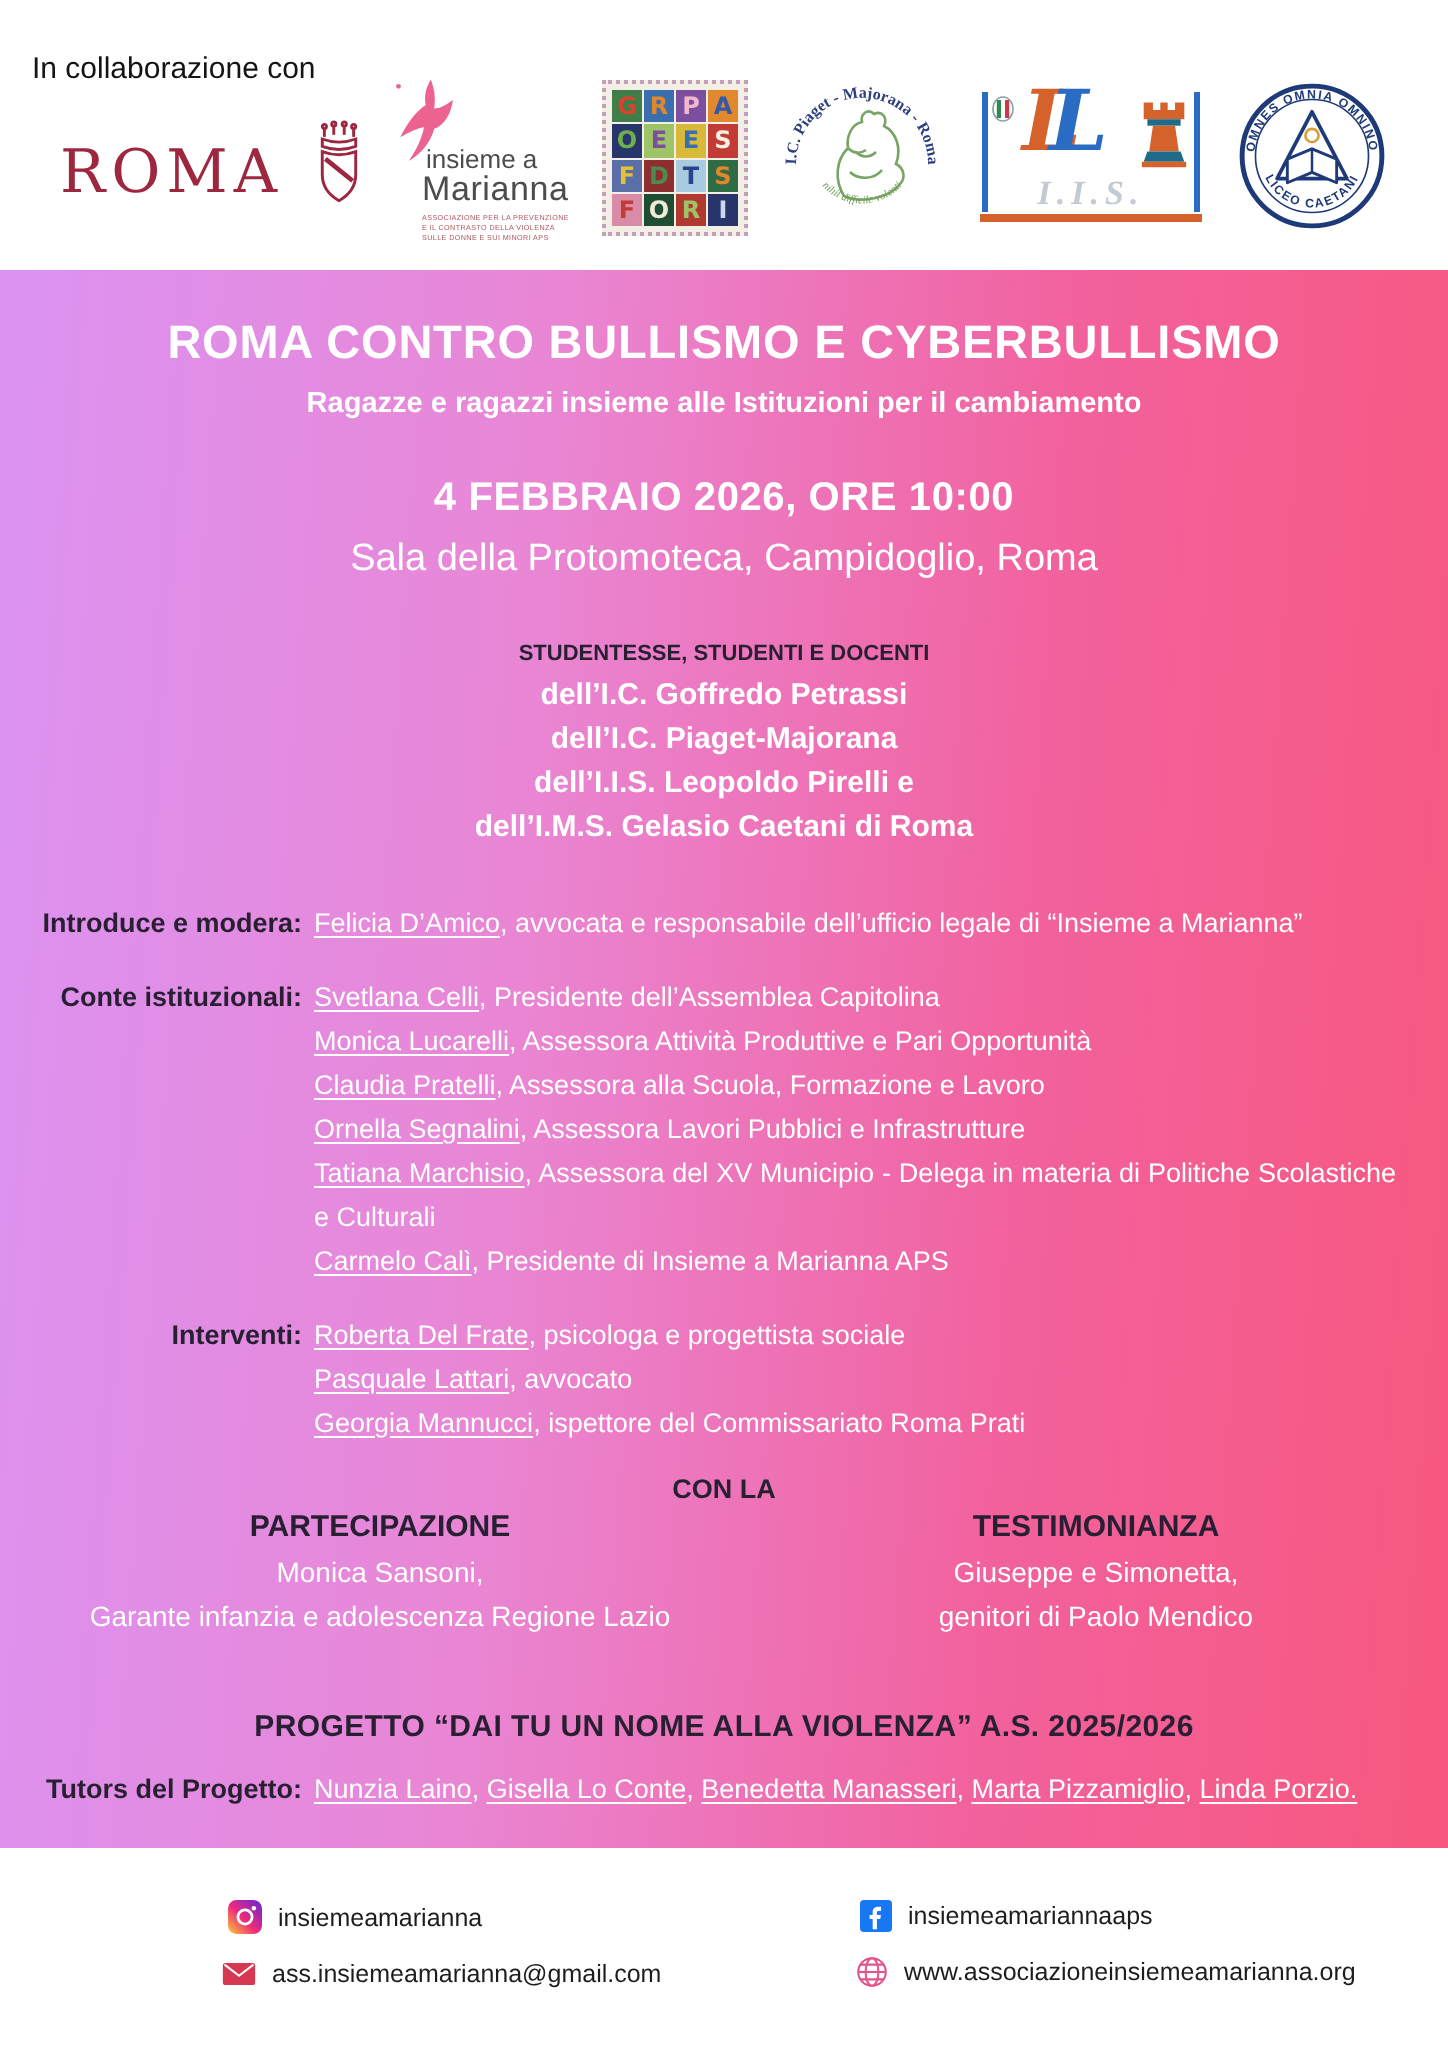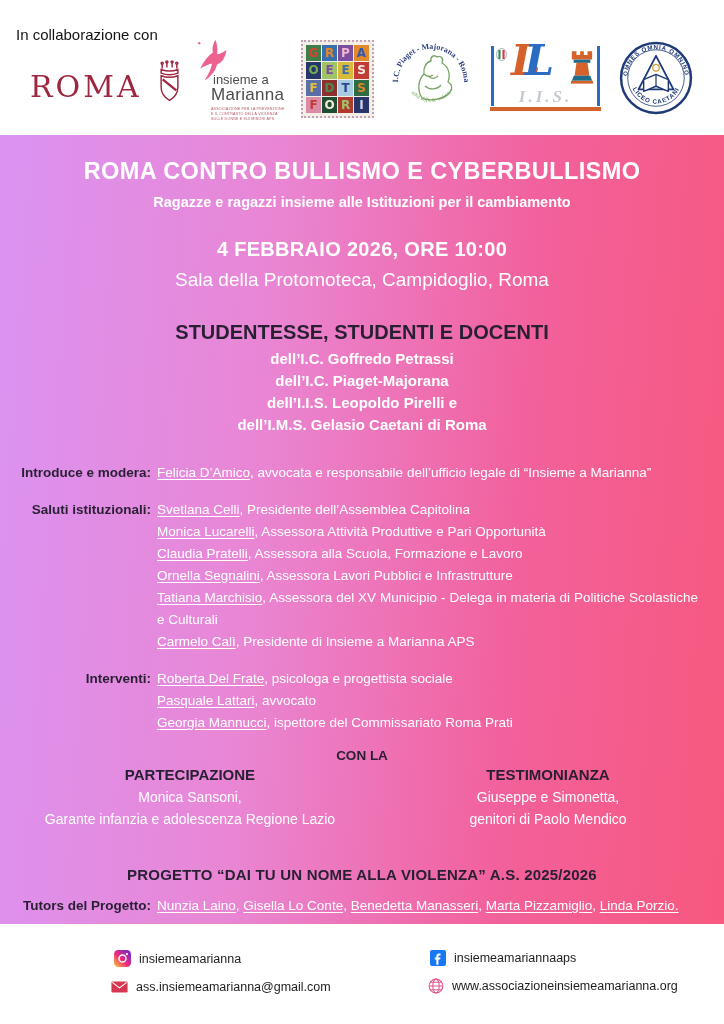--- a/index.html
+++ b/index.html
@@ -50,21 +50,21 @@
   .iis .emblem { position:absolute; left:7px; top:4px; }
 
   
   .poster { position:absolute; left:0; top:135px; width:724px; height:789px;
             background:linear-gradient(94deg,#db93f2 0%, #e986d4 36%, #f2619c 70%, #f7587e 100%);
             color:#fff; text-align:center; }
   .title { margin:0; padding-top:23px; font-size:23.5px; font-weight:bold; letter-spacing:0.4px; }
   .subtitle { margin-top:9px; font-size:14.5px; font-weight:bold; }
   .when  { margin-top:28px; font-size:20px; font-weight:bold; letter-spacing:0.3px; }
   .venue { margin-top:8px; font-size:19px; }
-  .aud-head { margin-top:30px; font-size:20px; font-weight:bold; color:#281f33; }
+  .aud-head { margin-top:30px; font-size:11px; font-weight:bold; color:#281f33; }
   .aud-lines { margin-top:4px; }
   .aud-line { font-size:15px; font-weight:bold; line-height:22px; }
 
   .block { display:grid; grid-template-columns:135px 1fr; column-gap:6px;
            padding:0 26px 0 16px; text-align:left; font-size:13.5px; line-height:22px; }
   .block .lbl { color:#281f33; font-weight:bold; text-align:right; white-space:nowrap; }
   .block.mod { margin-top:26px; }
   .block.sal { margin-top:15px; }
   .block.int { margin-top:15px; }
   .block.tut { margin-top:12px; }
@@ -224,21 +224,21 @@
       <div class="aud-line">dell’I.I.S. Leopoldo Pirelli e</div>
       <div class="aud-line">dell’I.M.S. Gelasio Caetani di Roma</div>
     </div>
 
     <div class="block mod">
       <span class="lbl">Introduce e modera:</span>
       <div class="prow"><span class="u">Felicia D’Amico</span><span>, avvocata e responsabile dell’ufficio legale di “Insieme a Marianna”</span></div>
     </div>
 
     <div class="block sal">
-      <span class="lbl">Saluti istituzionali:</span>
+      <span class="lbl">Conte istituzionali:</span>
       <div>
           <div class="prow"><span class="u">Svetlana Celli</span><span>, Presidente dell’Assemblea Capitolina</span></div>
           <div class="prow"><span class="u">Monica Lucarelli</span><span>, Assessora Attività Produttive e Pari Opportunità</span></div>
           <div class="prow"><span class="u">Claudia Pratelli</span><span>, Assessora alla Scuola, Formazione e Lavoro</span></div>
           <div class="prow"><span class="u">Ornella Segnalini</span><span>, Assessora Lavori Pubblici e Infrastrutture</span></div>
           <div class="prow just"><span class="u">Tatiana Marchisio</span><span>, Assessora del XV Municipio - Delega in materia di Politiche Scolastiche e Culturali</span></div>
           <div class="prow"><span class="u">Carmelo Calì</span><span>, Presidente di Insieme a Marianna APS</span></div>
         </div>
     </div>
 

